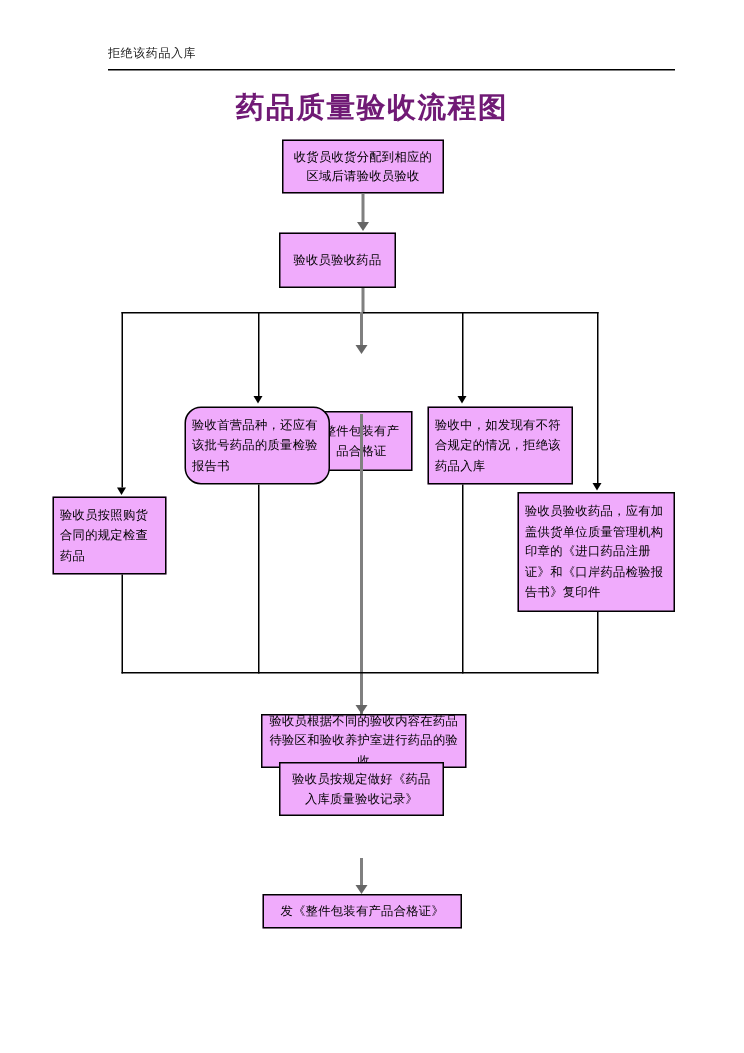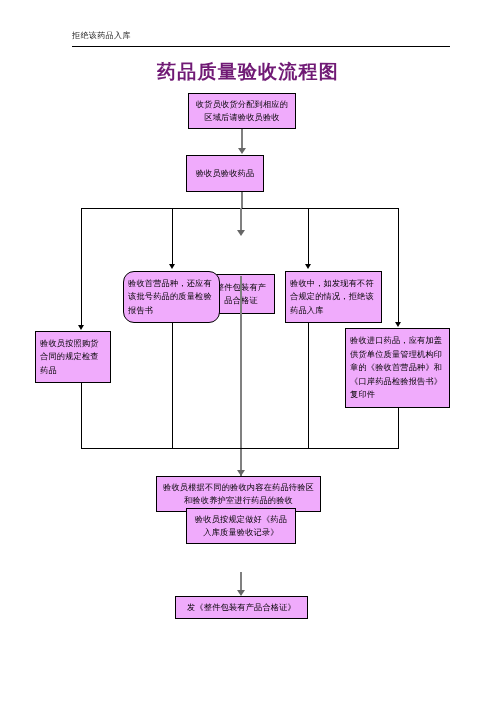--- a/index.html
+++ b/index.html
@@ -159,34 +159,34 @@
 
   <div class="node left-align" style="left:261px; top:271px; width:97px; height:52px;margin-left:24px;">
     <span class="node-text">验收中，如发现有不符合规定的情况，拒绝该药品入库</span>
   </div>
 
   <div class="node left-align" style="left:35px; top:331px; width:76px; height:52px;">
     <span class="node-text">验收员按照购货合同的规定检查药品</span>
   </div>
 
   <div class="node left-align" style="left:345px; top:328px; width:105px; height:80px;">
-    <span class="node-text">验收进口药品，应有加盖供货单位质量管理机构印章的《验收首营品种》和《口岸药品检验报告书》复印件</span>
+    <span class="node-text">验收员验收药品，应有加盖供货单位质量管理机构印章的《进口药品注册证》和《口岸药品检验报告书》复印件</span>
   </div>
 
   <div class="vline-thin" style="left:81px; top:383px; height:66px;"></div>
   <div class="vline-thin" style="left:172px; top:323px; height:126px;"></div>
   <div class="vline" style="left:240px; top:276px; height:200px;"></div>
   <div class="vline-thin" style="left:308px; top:323px; height:126px;"></div>
   <div class="vline-thin" style="left:398px; top:408px; height:41px;"></div>
 
   <div class="hline" style="left:81px; top:448px; width:318px;"></div>
 
   <div class="arrow-down" style="left:237px; top:470px;"></div>
 
-  <div class="node" style="left:156px; top:476px; width:165px; height:36px;">
+  <div class="node" style="left:174px; top:476px; width:137px; height:36px;">
     <span class="node-text">验收员根据不同的验收内容在药品待验区和验收养护室进行药品的验收</span>
   </div>
 
   <div class="vline" style="left:240px; top:512px; height:19px;"></div>
   <div class="arrow-down" style="left:237px; top:530px;"></div>
 
   <div class="node" style="left:186px; top:508px; width:110px; height:36px;">
     <span class="node-text">验收员按规定做好《药品入库质量验收记录》</span>
   </div>
 

